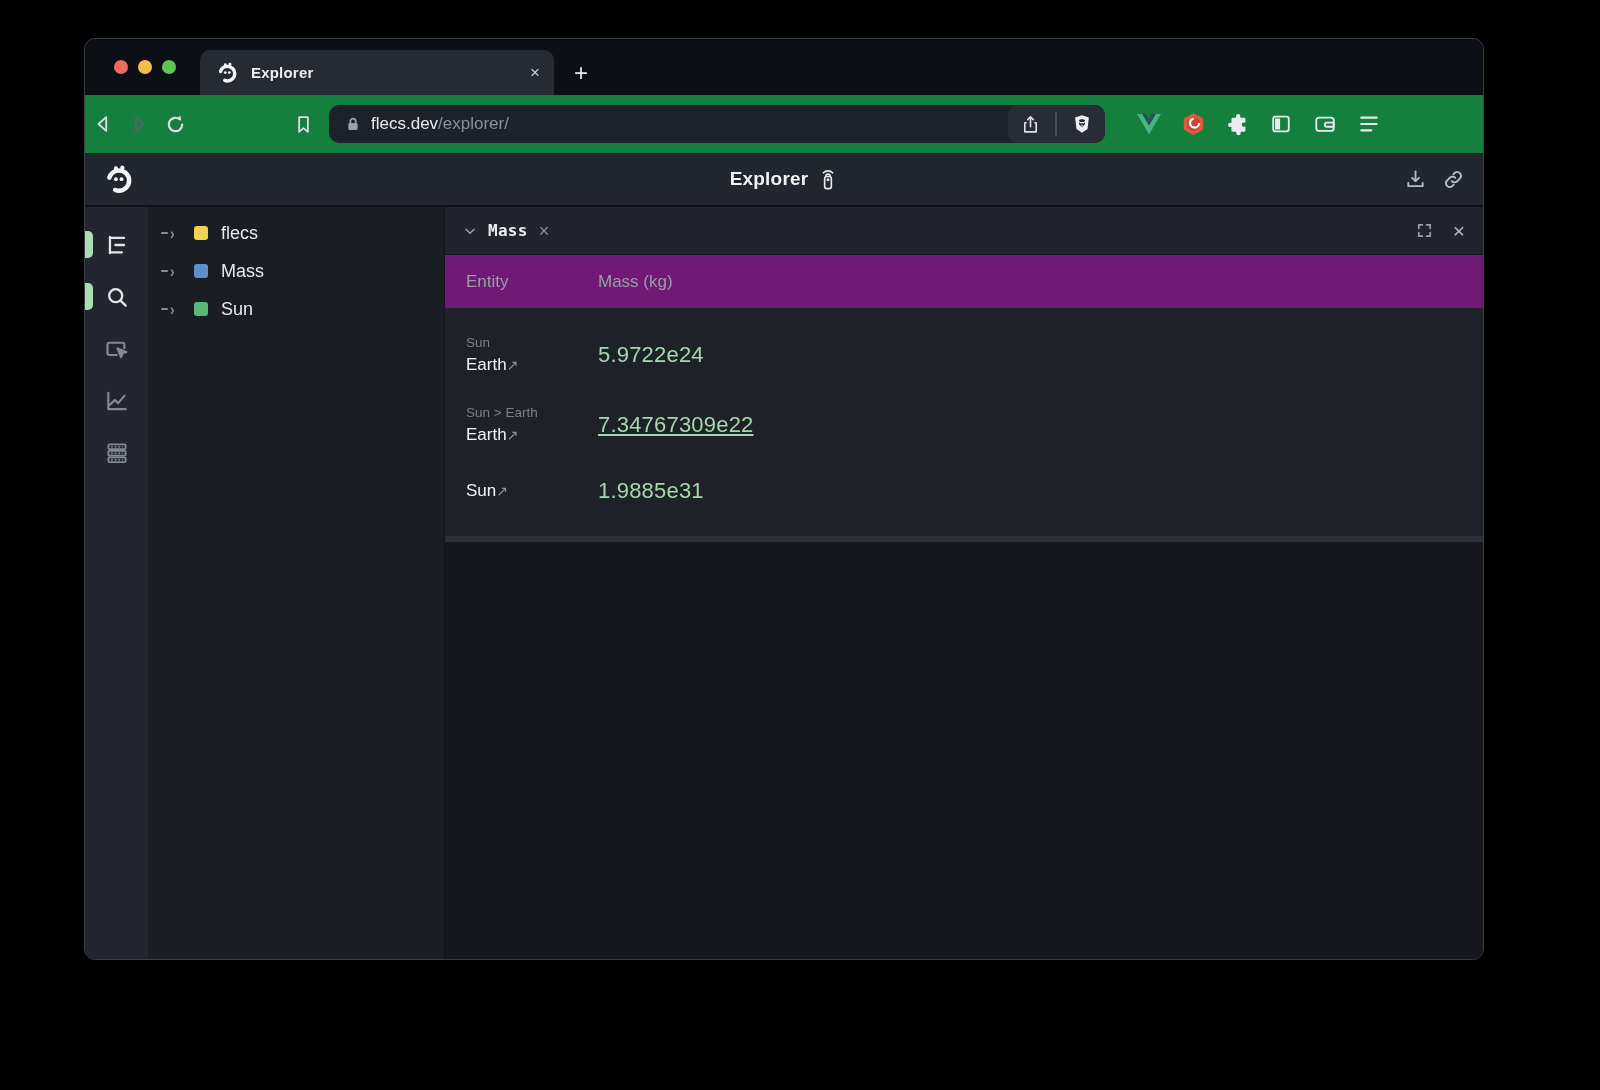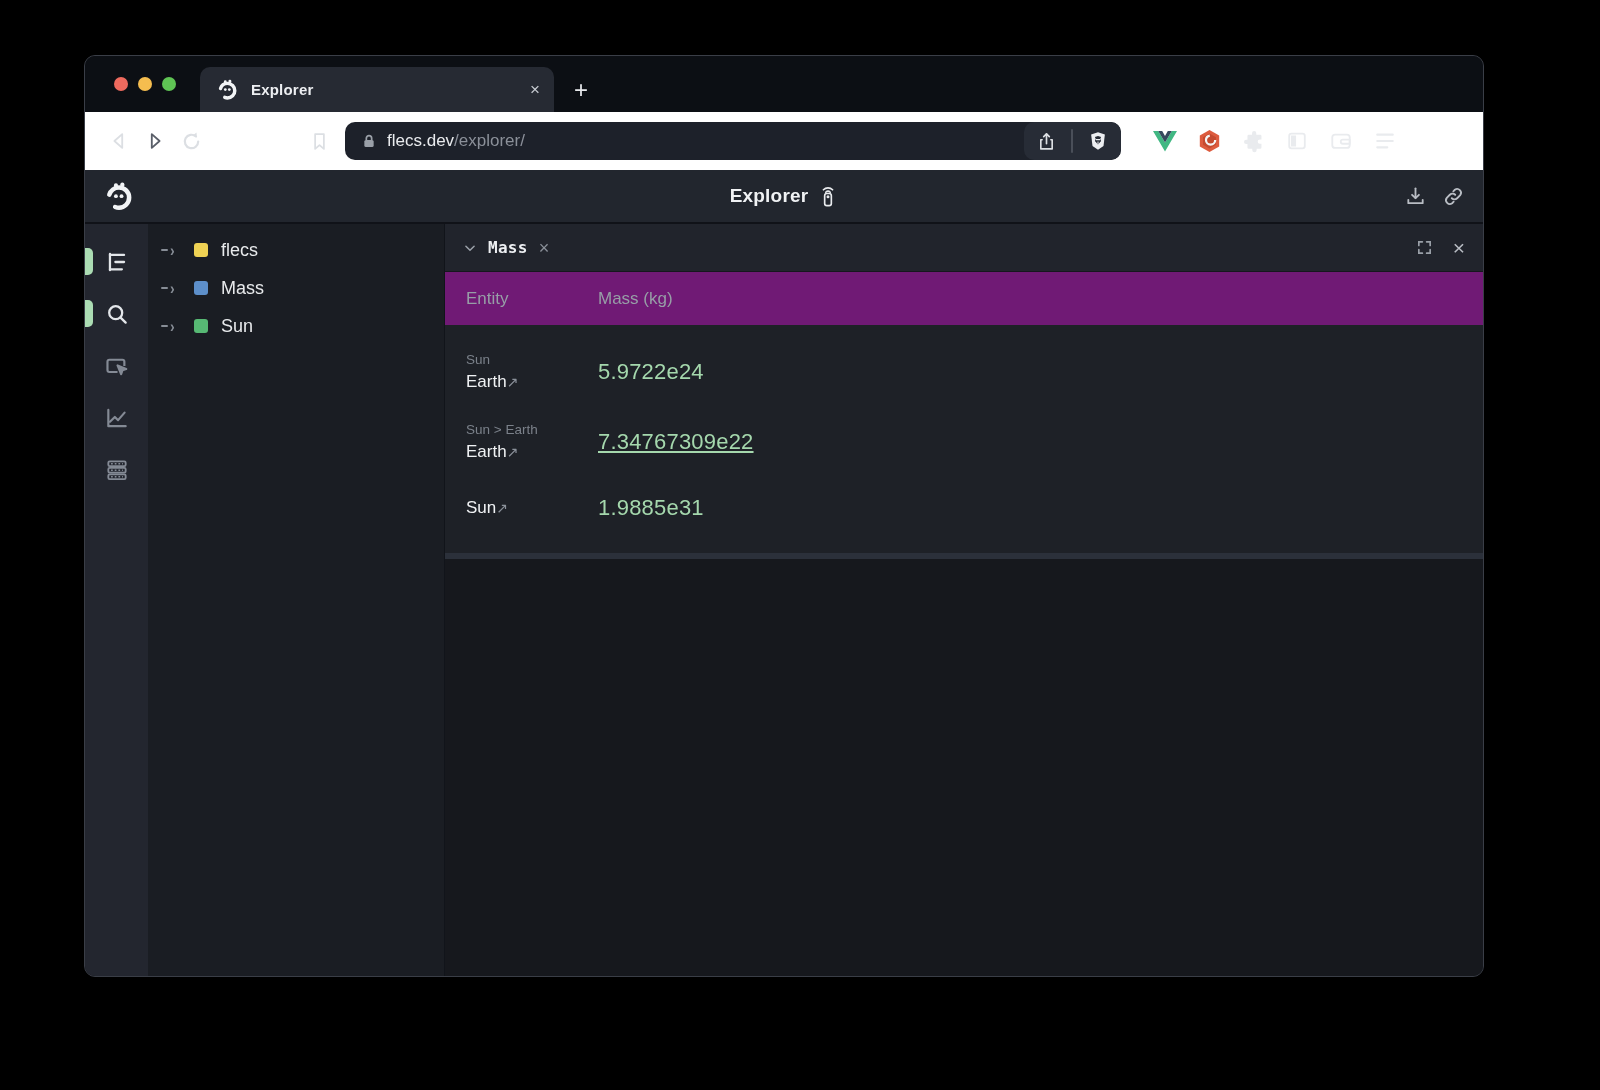--- a/index.html
+++ b/index.html
@@ -1,38 +1,38 @@
 <!DOCTYPE html>
 <html><head>
 <meta charset="utf-8">
 <style>
   * { margin:0; padding:0; box-sizing:border-box; }
   html,body { width:1600px; height:1090px; background:#000; overflow:hidden;
     font-family:"Liberation Sans", sans-serif; }
   .stage { position:relative; width:1600px; height:1090px; background:#000; }
 
-  .window { position:absolute; left:84px; top:55px; width:1400px; height:922px;
+  .window { position:absolute; left:84px; top:38px; width:1400px; height:922px;
     background:#16181d; border-radius:11px; overflow:hidden;
     border:1px solid #3a3e47; box-shadow:0 22px 60px rgba(0,0,0,.85);
     display:flex; flex-direction:column; }
 
   
   .tabbar { height:56px; background:#0c0f14; display:flex; align-items:flex-end; flex-shrink:0; }
   .traffic { display:flex; gap:10px; align-items:center; height:100%; padding:0 24px 0 29px; }
   .tl { width:14px; height:14px; border-radius:50%; }
   .tl.red{ background:#ee6a5e; } .tl.yellow{ background:#f5bd4f; } .tl.green{ background:#5fc454; }
   .tab { width:354px; height:45px; background:#262a33; border-radius:10px 10px 0 0;
     display:flex; align-items:center; padding:0 14px 0 16px; gap:12px; }
   .tab-title { color:#eceef1; font-size:15px; font-weight:700; flex:1; letter-spacing:.2px; }
   .tab-close { color:#c6cad1; font-size:17px; line-height:1; cursor:default; }
   .newtab { color:#e7e9ec; font-size:24px; font-weight:400; margin:0 0 10px 20px; line-height:1; }
 
   
-  .toolbar { height:58px; background:#ffffff; display:flex; align-items:center;
-    padding:0 16px; flex-shrink:0; }
+  .toolbar { height:58px; background:#15803d; display:flex; align-items:center;
+    padding:0 0; flex-shrink:0; }
   .nav-btn { width:36px; height:36px; display:flex; align-items:center; justify-content:center; }
   .spacer96 { width:92px; }
   .urlbar { flex:1; max-width:776px; height:38px; background:#1d212a; border-radius:10px;
     display:flex; align-items:center; overflow:hidden; margin-left:8px; }
   .url-left { display:flex; align-items:center; gap:10px; padding:0 6px 0 16px; flex:1; }
   .url-text { font-size:17px; }
   .url-domain { color:#e9ebee; } .url-path { color:#8b9099; }
   .url-right { height:100%; background:#272c36; border-radius:10px; display:flex;
     align-items:center; padding:0 12px; gap:6px; }
   .url-div { width:2px; height:24px; background:#4a4f59; margin:0 8px; border-radius:1px; }

